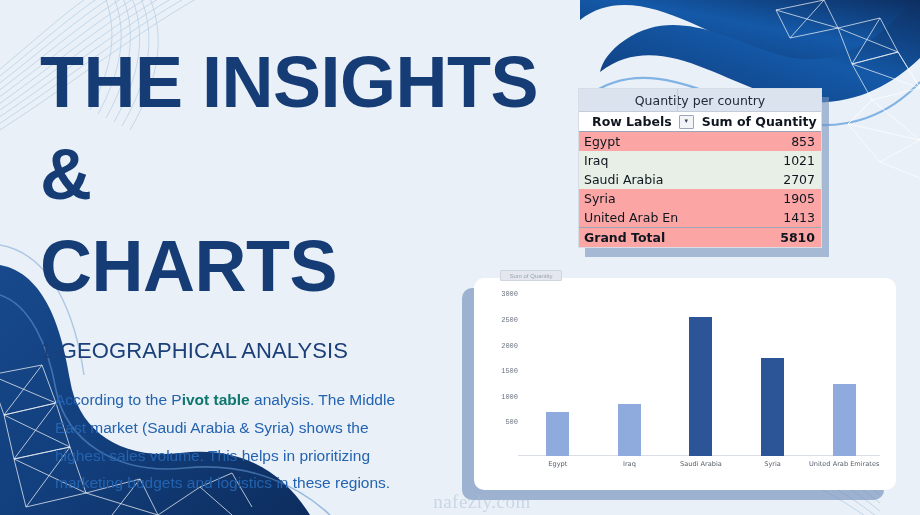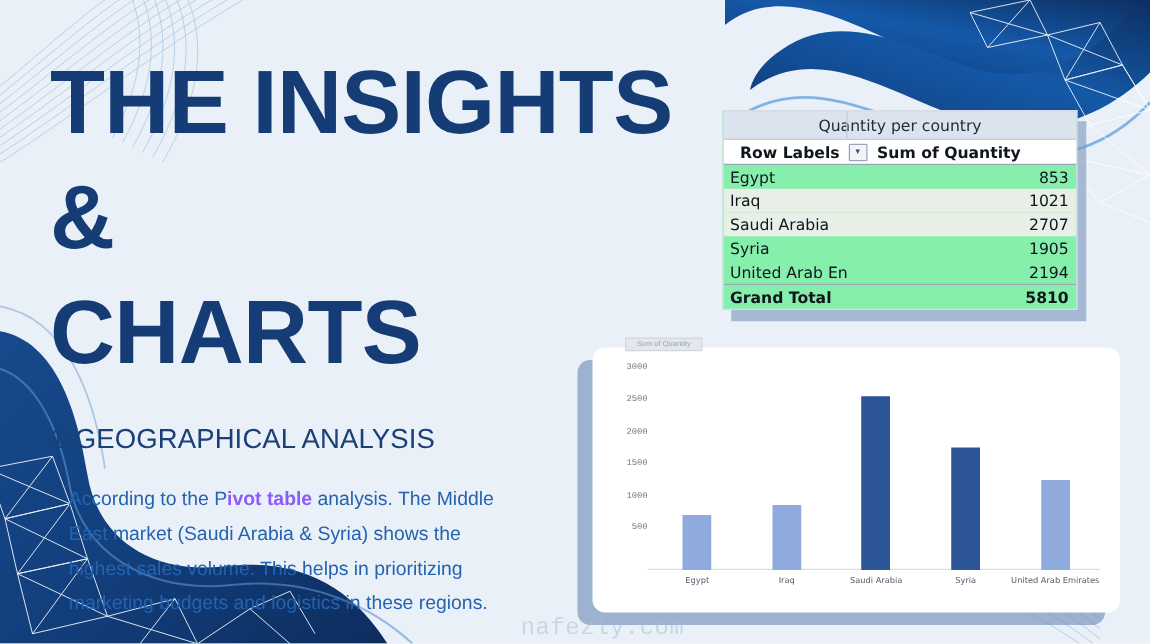--- a/index.html
+++ b/index.html
@@ -56,29 +56,29 @@
   }
 
   .body-text {
     margin-top: 22px;
     margin-left: 15px;
     width: 365px;
     font-size: 15.5px;
     line-height: 1.78;
     color: #2463b0;
   }
-  .body-text b { font-weight: bold; color: #8b5cf6; }
+  .body-text b { font-weight: bold; color: #0f766e; }
 
   
   .pivot-card {
     position: absolute;
     left: 578px;
     top: 88px;
-    width: 284px;
-    background: #86efac;
+    width: 244px;
+    background: #fca5a5;
     border: 1px solid #d6dde6;
     z-index: 6;
     font-family: "DejaVu Sans", sans-serif;
     box-shadow: 7px 9px 0 0 rgba(118,148,190,0.60);
   }
 
   .pivot-title {
     background: #dbe3ee;
     color: #222b38;
     font-size: 12.5px;
@@ -245,21 +245,21 @@
   .wm-ar {
     font-size: 30px;
     color: #9fb3cd;
     font-family: "DejaVu Sans", sans-serif;
     line-height: 1;
     direction: rtl;
   }
   .wm-en {
     font-size: 19px;
     color: #a9bcd3;
-    font-family: Liberation Mono, monospace;
+    font-family: Liberation Serif, serif;
     letter-spacing: 0.5px;
     line-height: 1.1;
   }
 </style>
 </head>
 <body>
 
 <div id="slide">
 
   <svg class="deco deco-tl" viewBox="0 0 330 190" preserveAspectRatio="none">
@@ -386,21 +386,21 @@
     <div class="pivot-row tinted">
       <span>Saudi Arabia</span>
       <span>2707</span>
     </div>
     <div class="pivot-row">
       <span>Syria</span>
       <span>1905</span>
     </div>
     <div class="pivot-row">
       <span>United Arab En</span>
-      <span>2194</span>
+      <span>1413</span>
     </div>
     <div class="pivot-row total">
       <span>Grand Total</span>
       <span>5810</span>
     </div>
   </div>
 
   <div class="chart-card">
     <div class="field-chip">Sum of Quantity</div>
 

